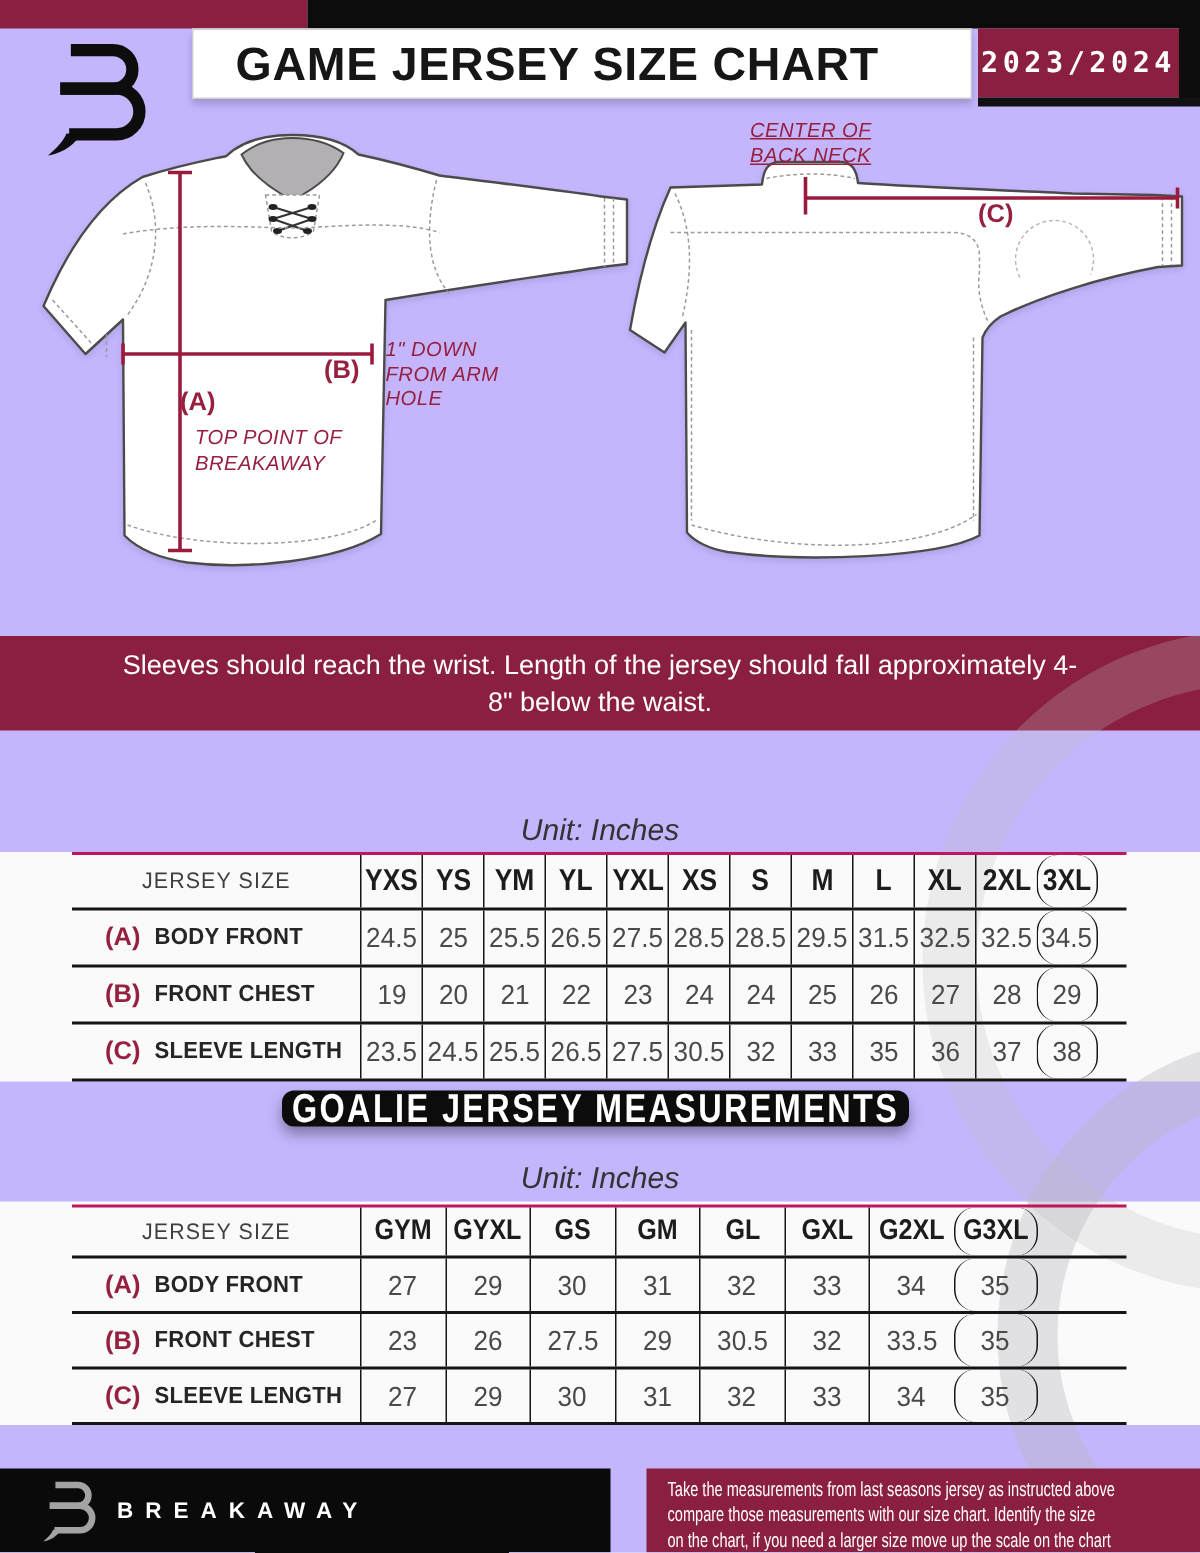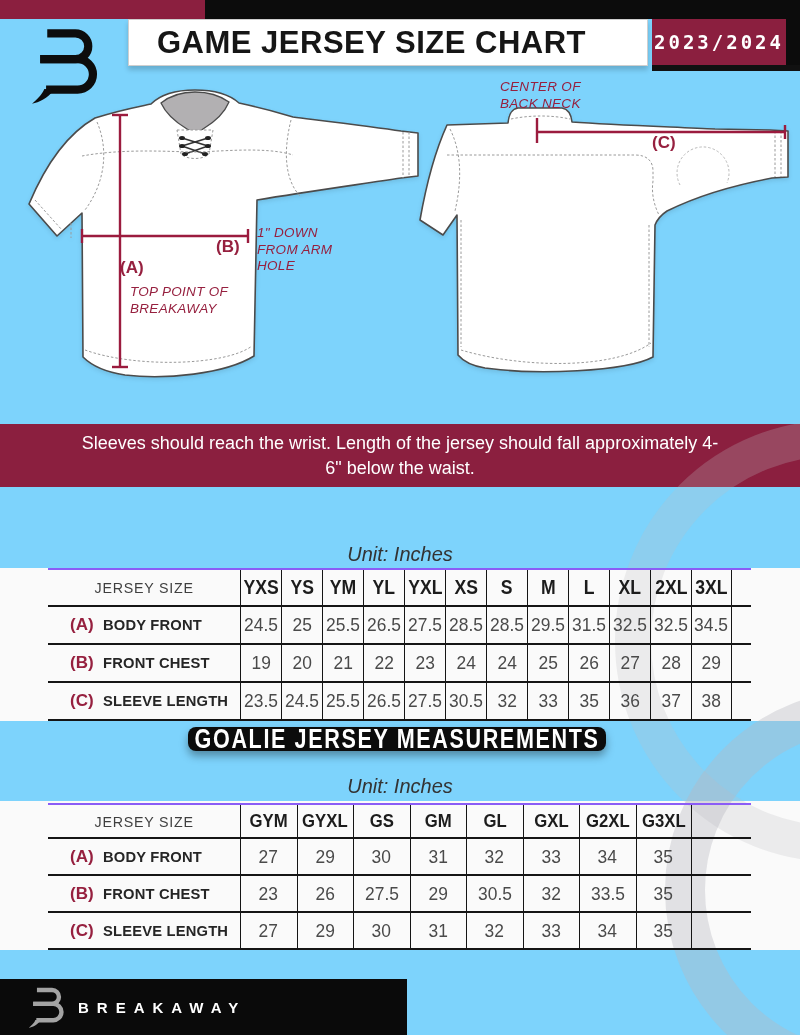--- a/index.html
+++ b/index.html
@@ -1,18 +1,18 @@
 <!DOCTYPE html>
 <html><head>
 <meta charset="utf-8">
 <style>
   html,body{margin:0;padding:0;}
   #page{
     position:relative;width:800px;height:1035px;overflow:hidden;
-    background:#7dd3fc;font-family:"Liberation Sans",sans-serif;
+    background:#c4b5fd;font-family:"Liberation Sans",sans-serif;
     -webkit-font-smoothing:antialiased;
   }
   
   .strip-maroon{position:absolute;left:0;top:0;width:205px;height:19px;background:#8b1f3f;}
   .strip-black{position:absolute;left:205px;top:0;width:595px;height:19px;background:#0c0c0c;}
   .corner-black{position:absolute;left:786px;top:0;width:14px;height:66px;background:#0c0c0c;}
   .title-bar{
     position:absolute;left:128px;top:19px;width:520px;height:47px;background:#ffffff;
     border:1px solid #cfcfcf;box-shadow:0 4px 5px rgba(0,0,0,.18);
     display:flex;align-items:center;box-sizing:border-box;padding-left:28px;
@@ -31,21 +31,21 @@
   .front-svg{left:25px;top:88px;}
   .back-svg{left:415px;top:85px;}
   .m-label{position:absolute;color:#96203f;font-weight:700;font-size:17px;}
   .m-note{position:absolute;color:#96203f;font-style:italic;font-weight:500;
     font-size:13.5px;line-height:16.5px;letter-spacing:.3px;}
   .lbl-a{left:120px;top:258px;}
   .note-a{left:130px;top:284px;width:108px;}
   .lbl-b{left:216px;top:237px;}
   .note-b{left:257px;top:225px;width:80px;}
   .lbl-c{left:652px;top:133px;}
-  .note-c{left:500px;top:79px;width:96px;}
+  .note-c{left:500px;top:79px;width:96px;text-decoration:underline;}
   
   .notice{
     position:absolute;left:0;top:424px;width:800px;height:63px;background:#8b1f3f;
     display:flex;align-items:center;justify-content:center;
   }
   .notice .t{width:640px;text-align:center;color:#fff;font-size:18px;line-height:25px;font-weight:400;}
   
   .band{position:absolute;left:0;width:800px;background:#fafafa;z-index:0;}
   .band1{top:568px;height:153px;}
   .band2{top:801px;height:149px;}
@@ -64,28 +64,28 @@
   .banner-goalie .t{font-size:27px;}
   .unit{position:absolute;left:0;width:800px;text-align:center;z-index:2;
     font-style:italic;font-weight:500;font-size:20px;color:#333;}
   .unit-player{top:543px;}
   .unit-goalie{top:775px;}
   
   .jtable{position:absolute;left:48px;z-index:2;}
   .t-player{top:568px;width:703px;}
   .t-goalie{top:803px;width:703px;}
   .jtable .row{display:grid;border-bottom:2px solid #151515;box-sizing:border-box;}
-  .jtable .row:first-child{border-top:2px solid #8b5cf6;}
+  .jtable .row:first-child{border-top:2px solid #be185d;}
   .t-player .row{grid-template-columns:192px repeat(12,41px) 19px;}
   .t-goalie .row{grid-template-columns:192px repeat(8,56.5px) 59px;}
   .t-player .r-h{height:39px;} .t-player .r-d{height:38px;}
   .t-goalie .r-h{height:36px;} .t-goalie .r-d{height:37px;}
   .jtable .cell{display:flex;align-items:center;justify-content:center;box-sizing:border-box;overflow:hidden;}
   .jtable .c-size,.jtable .c-val{border-left:1.6px solid #151515;}
-  .jtable .c-size.last,.jtable .c-val.last{border-right:1.6px solid #151515;}
+  .jtable .c-size.last,.jtable .c-val.last{border-right:1.6px solid #151515;border-radius:14px;}
   .c-corner .sq{font-size:15px;color:#3f3f3f;letter-spacing:.8px;font-weight:500;transform:scaleX(.95);white-space:nowrap;}
   .c-size .sq{font-size:20px;font-weight:700;color:#1c1c1c;transform:scaleX(.88);white-space:nowrap;}
   .t-goalie .c-size .sq{font-size:19px;}
   .c-val .sq{font-size:18.5px;font-weight:500;color:#4a4a4a;transform:scaleX(.94);white-space:nowrap;}
   .c-label{justify-content:flex-start !important;padding-left:22px;gap:9px;}
   .c-label .rkey{font-size:17px;font-weight:700;color:#96203f;white-space:nowrap;}
   .c-label .rname{font-size:15.5px;font-weight:600;color:#252525;letter-spacing:.2px;
     transform:scaleX(.95);transform-origin:left center;white-space:nowrap;}
   
   .footer-black{position:absolute;left:0;top:979px;width:407px;height:56px;background:#0a0a0a;z-index:3;
@@ -191,21 +191,21 @@
   </svg>
 
   <div class="m-label lbl-a">(A)</div>
   <div class="m-note note-a">TOP POINT OF BREAKAWAY</div>
   <div class="m-label lbl-b">(B)</div>
   <div class="m-note note-b">1" DOWN FROM ARM HOLE</div>
   <div class="m-label lbl-c">(C)</div>
   <div class="m-note note-c">CENTER OF BACK NECK</div>
 
   <div class="notice">
-    <div class="t">Sleeves should reach the wrist. Length of the jersey should fall approximately 4-6" below the waist.</div>
+    <div class="t">Sleeves should reach the wrist. Length of the jersey should fall approximately 4-8" below the waist.</div>
   </div>
 
   <div class="band band1"></div>
   <div class="band band2"></div>
   <div class="wm wm2"></div>
   <div class="wm wm1"></div>
 
   <div class="unit unit-player">Unit: Inches</div>
   <div class="jtable t-player" id="player-table">
       <div class="row r-h">
@@ -512,14 +512,19 @@
     </div>
 
   <div class="footer-black">
     <svg class="footer-logo" width="42" height="44" viewBox="0 0 60 70">
       <path d="M14 8 H38 A11 11 0 0 1 38 30 H8" fill="none" stroke="#a3a3a3" stroke-width="7"></path>
       <path d="M8 30 H40 A13 13 0 0 1 40 56 H13" fill="none" stroke="#a3a3a3" stroke-width="7"></path>
       <path d="M20 56 C14 64 7 67 1 68 C8 62 10 59 11.5 55.5 Z" fill="#a3a3a3"></path>
     </svg>
     <span class="brand">BREAKAWAY</span>
   </div>
+  <div class="footer-maroon">
+    <div class="ln">Take the measurements from last seasons jersey as instructed above</div>
+    <div class="ln">compare those measurements  with our size chart. Identify the size</div>
+    <div class="ln">on the chart, if you need a larger size move up the scale on the chart</div>
+  </div>
 
 </div>
 
 </body></html>

